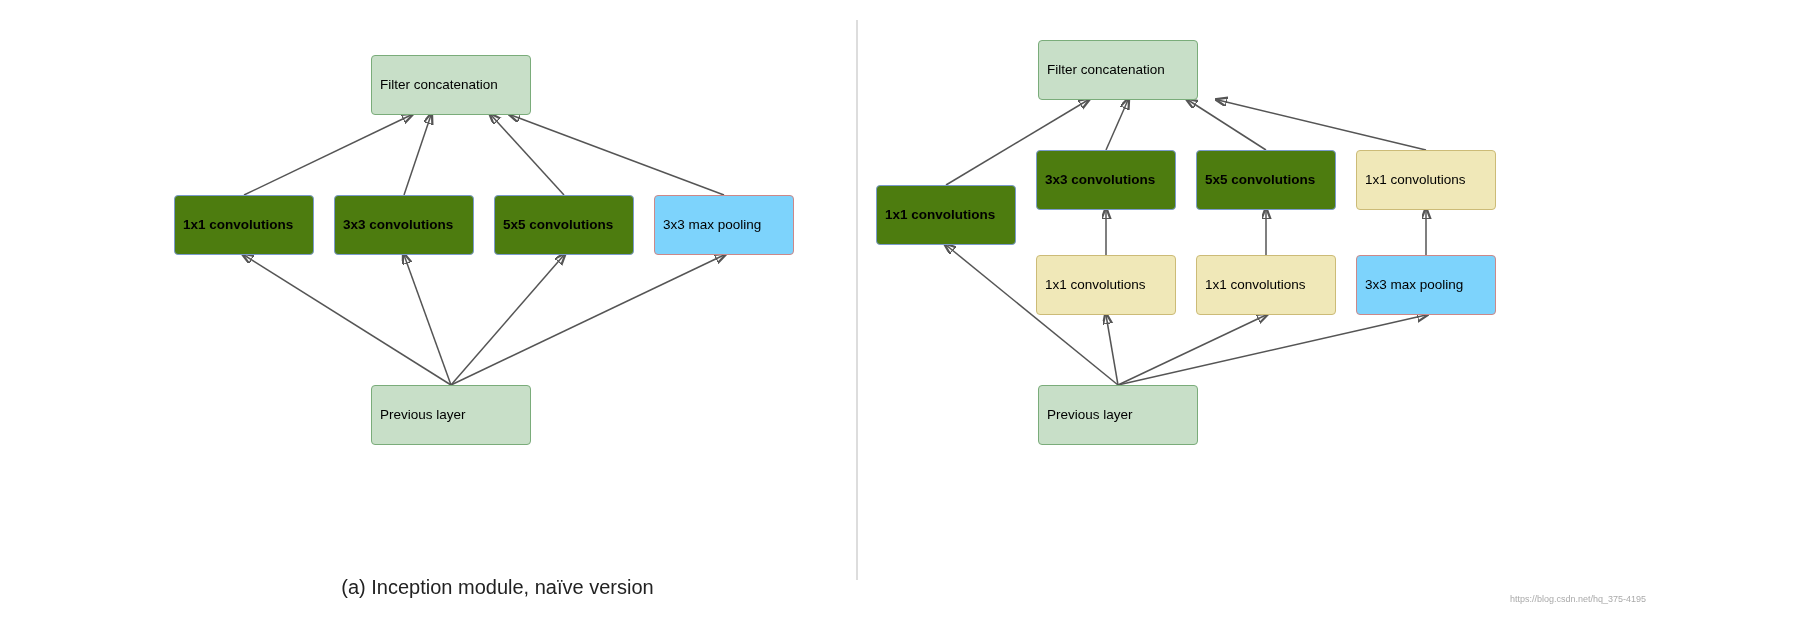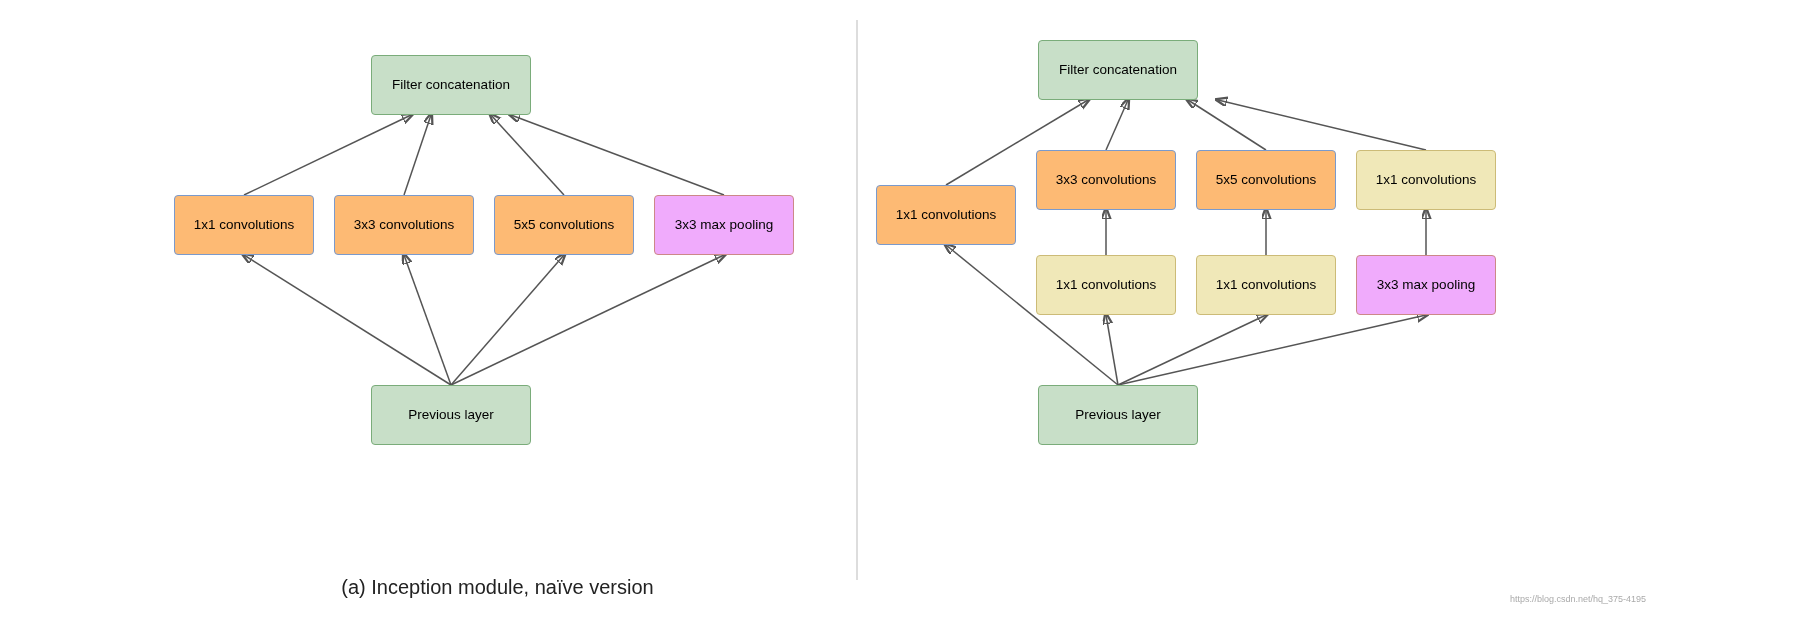--- a/index.html
+++ b/index.html
@@ -32,36 +32,37 @@
       color: #222;
     }
 
     
     .box {
       position: absolute;
       border: 1.5px solid #888;
       border-radius: 4px;
       display: flex;
       align-items: center;
-      justify-content: center;
+      justify-content: flex-start;
       text-align: center;
       font-size: 13.5px;
       line-height: 1.35;
       padding: 21px 8px;
     }
     .box-green {
       background: #c8dfc8;
       border-color: #7aac7a;
     }
     .box-blue {
-      background: #fdba74;
+      background: #4d7c0f;
       border-color: #7a9acc;
+      font-weight: bold;
     }
     .box-red {
-      background: #f0abfc;
+      background: #7dd3fc;
       border-color: #cc8888;
     }
     .box-yellow {
       background: #f0e8b8;
       border-color: #ccbb77;
     }
 
     
     svg.arrows {
       position: absolute;

